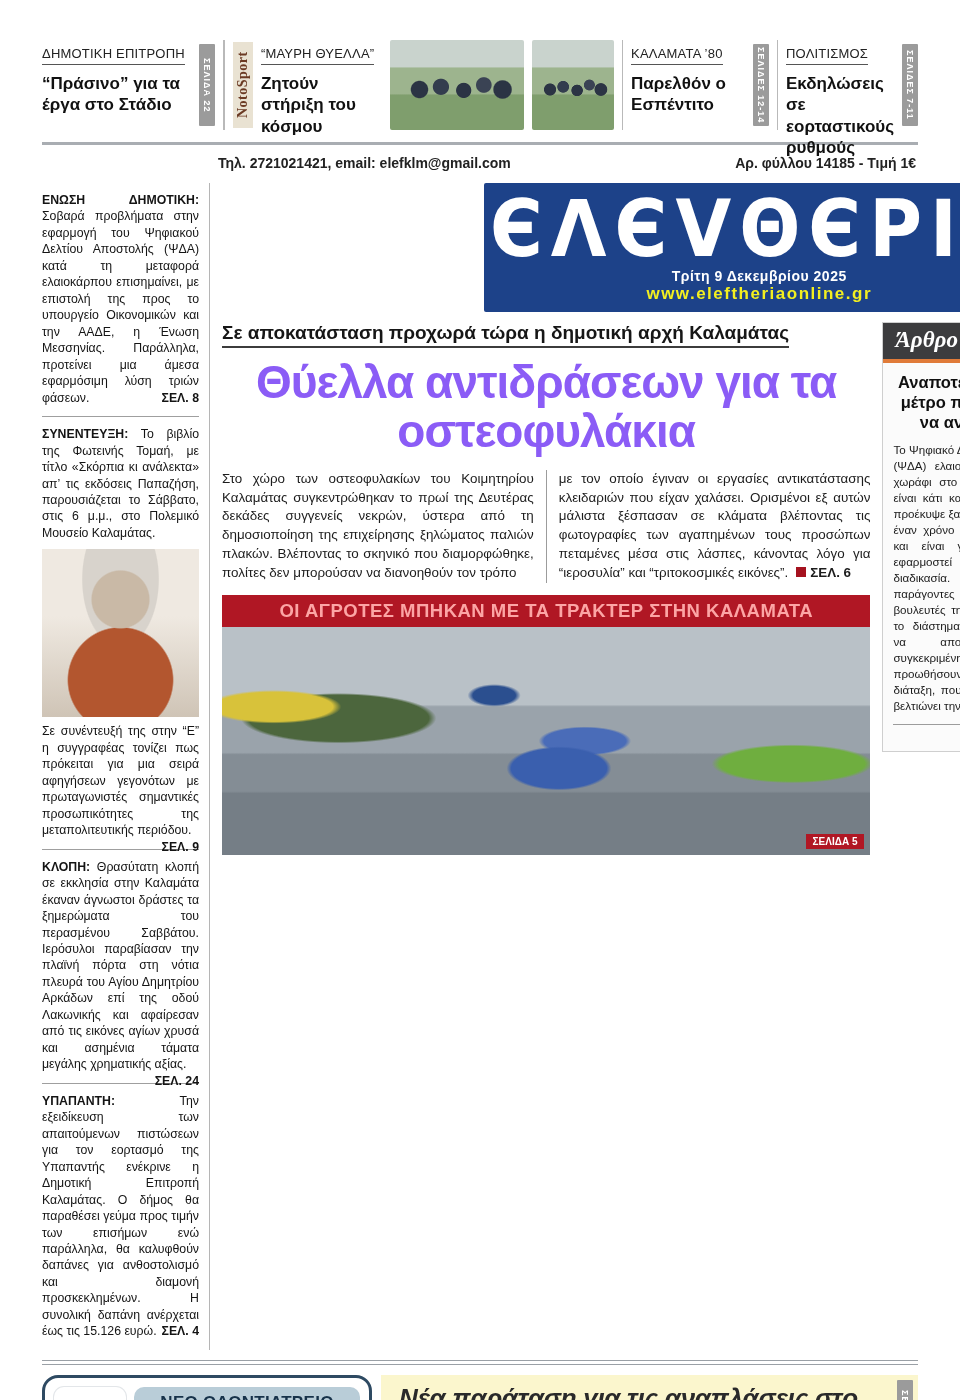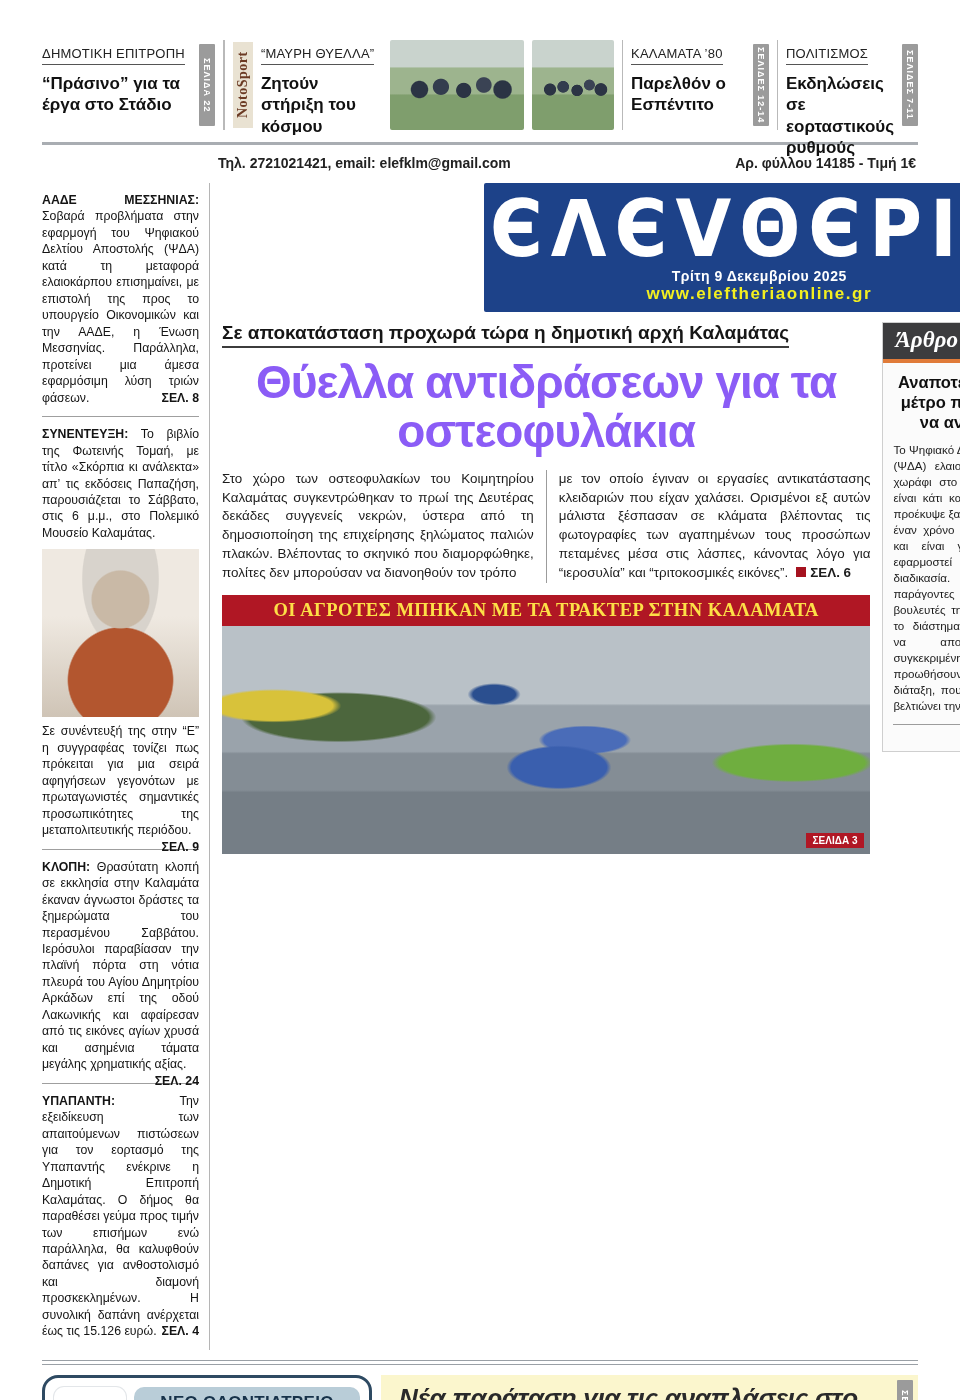--- a/index.html
+++ b/index.html
@@ -69,22 +69,22 @@
   .kicker { font-size:19px; font-weight:bold; color:#161616; border-bottom:2px solid #3c3c3c;
             display:inline-block; padding-bottom:2px; }
   .headline { font-size:46px; font-weight:800; line-height:1.06; letter-spacing:-1px;
               text-align:center; color:#8b5cf6; margin:10px 0 14px 0; }
   .bodycols { display:flex; gap:0;margin-top:6px; }
   .bcol { flex:1; font-size:13.4px; line-height:1.4; text-align:justify; color:#1c1c1c; }
   .bcol + .bcol { border-left:1.5px solid #9c9c9c; padding-left:12px; margin-left:12px; }
   .redsq { display:inline-block; width:10px; height:10px; background:#a5121f; margin:0 4px 0 8px; }
   .bref { font-weight:bold; white-space:nowrap; }
 
-  .redbanner { background:#b01724; color:#fde047; text-align:center; font-size:18.5px; font-weight:bold;
-               letter-spacing:.5px; padding:5px 2px; margin-top:12px;font-family:Liberation Serif, serif; }
+  .redbanner { background:#b01724; color:#fca5a5; text-align:center; font-size:18.5px; font-weight:bold;
+               letter-spacing:.5px; padding:5px 2px; margin-top:12px; }
   .mainphoto { position:relative; height:228px;
     background:
       radial-gradient(ellipse at 52% 62%, #3a5fae 0 10%, transparent 11%),
       radial-gradient(ellipse at 56% 50%, #4a6cb8 0 8%, transparent 9%),
       radial-gradient(ellipse at 88% 60%, #6fae3f 0 9%, transparent 10%),
       radial-gradient(ellipse at 8% 35%, #d8c23a 0 7%, transparent 8%),
       radial-gradient(ellipse at 18% 40%, #4c663d 0 12%, transparent 13%),
       radial-gradient(ellipse at 42% 30%, #2b4f8f 0 4%, transparent 5%),
       linear-gradient(180deg,#b9c1c7 0 34%, #9aa3ab 35% 55%, #848d95 56% 72%, #757e86 73% 100%);
   }
@@ -162,21 +162,21 @@
 
   <div class="contactline">
     <span>Τηλ. 2721021421, email: elefklm@gmail.com</span>
     <span>Αρ. φύλλου 14185 - Τιμή 1€</span>
   </div>
 
   <div class="paper-grid">
 
     <div class="left-col">
       <div class="sb-item">
-        <p class="sb-text"><b class="sb-lead">ΑΑΔΕ ΜΕΣΣΗΝΙΑΣ:</b>
+        <p class="sb-text"><b class="sb-lead">ΕΝΩΣΗ ΔΗΜΟΤΙΚΗ:</b>
           <span>Σοβαρά προβλήματα στην εφαρμογή του Ψηφιακού Δελτίου Αποστολής (ΨΔΑ) κατά τη μεταφορά ελαιοκάρπου επισημαίνει, με επιστολή της προς το υπουργείο Οικονομικών και την ΑΑΔΕ, η Ένωση Μεσσηνίας. Παράλληλα, προτείνει μια άμεσα εφαρμόσιμη λύση τριών φάσεων.</span>
           <span class="pref">ΣΕΛ. 8</span></p>
       </div>
       <div class="sb-item">
         <p class="sb-text"><b class="sb-lead">ΣΥΝΕΝΤΕΥΞΗ:</b>
           <span>Το βιβλίο της Φωτεινής Τομαή, με τίτλο «Σκόρπια κι ανάλεκτα» απ’ τις εκδόσεις Παπαζήση, παρουσιάζεται το Σάββατο, στις 6 μ.μ., στο Πολεμικό Μουσείο Καλαμάτας.</span></p>
         <div class="sb-photo"></div>
         <p class="sb-text">
           <span>Σε συνέντευξή της στην “Ε” η συγγραφέας τονίζει πως πρόκειται για μια σειρά αφηγήσεων γεγονότων με πρωταγωνιστές σημαντικές προσωπικότητες της μεταπολιτευτικής περιόδου.</span>
           <span class="pref">ΣΕΛ. 9</span></p>
@@ -203,21 +203,21 @@
       <div class="content-row">
         <div>
           <span class="kicker">Σε αποκατάσταση προχωρά τώρα η δημοτική αρχή Καλαμάτας</span>
           <h1 class="headline">Θύελλα αντιδράσεων για τα οστεοφυλάκια</h1>
           <div class="bodycols">
             <p class="bcol">Στο χώρο των οστεοφυλακίων του Κοιμητηρίου Καλαμάτας συγκεντρώθηκαν το πρωί της Δευτέρας δεκάδες συγγενείς νεκρών, ύστερα από τη δημοσιοποίηση της επιχείρησης ξηλώματος παλιών πλακών. Βλέποντας το σκηνικό που διαμορφώθηκε, πολίτες δεν μπορούσαν να διανοηθούν τον τρόπο</p>
             <p class="bcol"><span>με τον οποίο έγιναν οι εργασίες αντικατάστασης κλειδαριών που είχαν χαλάσει. Ορισμένοι εξ αυτών μάλιστα ξέσπασαν σε κλάματα βλέποντας τις φωτογραφίες των αγαπημένων τους προσώπων πεταμένες μέσα στις λάσπες, κάνοντας λόγο για “ιεροσυλία” και “τριτοκοσμικές εικόνες”.</span><span class="redsq"></span><span class="bref">ΣΕΛ. 6</span></p>
           </div>
           <div class="redbanner">ΟΙ ΑΓΡΟΤΕΣ ΜΠΗΚΑΝ ΜΕ ΤΑ ΤΡΑΚΤΕΡ ΣΤΗΝ ΚΑΛΑΜΑΤΑ</div>
           <div class="mainphoto">
-            <div class="photobadge">ΣΕΛΙΔΑ 3</div>
+            <div class="photobadge">ΣΕΛΙΔΑ 5</div>
           </div>
         </div>
 
         <div class="artho">
           <div class="artho-head">Άρθρο</div>
           <div class="artho-orange"></div>
           <div class="artho-body">
             <div class="artho-title">Αναποτελεσματικό μέτρο που πρέπει να ανακληθεί</div>
             <p class="artho-text">Το Ψηφιακό Δελτίο Αποστολής (ΨΔΑ) ελαιοκάρπου από το χωράφι στο ελαιουργείο δεν είναι κάτι καινούργιο και δεν προέκυψε ξαφνικά. Πάνω από έναν χρόνο γίνεται συζήτηση και είναι γνωστό ότι θα εφαρμοστεί η συγκεκριμένη διαδικασία. Οι τοπικοί παράγοντες και κυρίως οι βουλευτές της Ν.Δ. όλο αυτό το διάστημα δεν κατάφεραν να αποτρέψουν τη συγκεκριμένη εξέλιξη ούτε να προωθήσουν νομοθετική διάταξη, που να εξαιρεί ή να βελτιώνει την κατάσταση.</p>
             <div class="artho-foot">ΣΕΛΙΔΑ 2</div>

